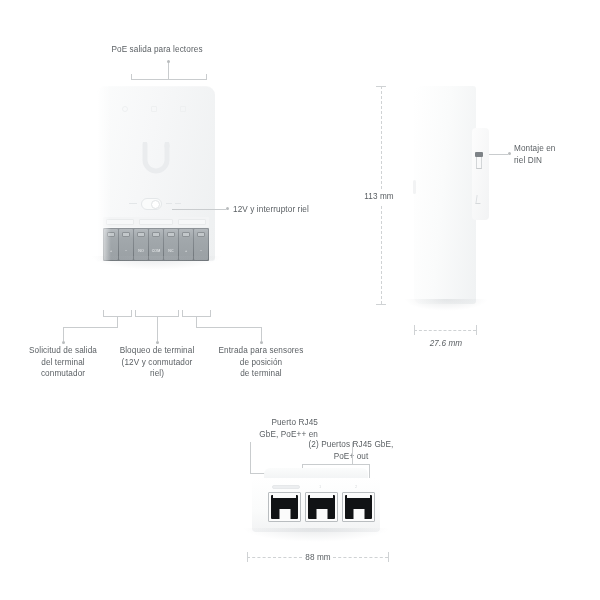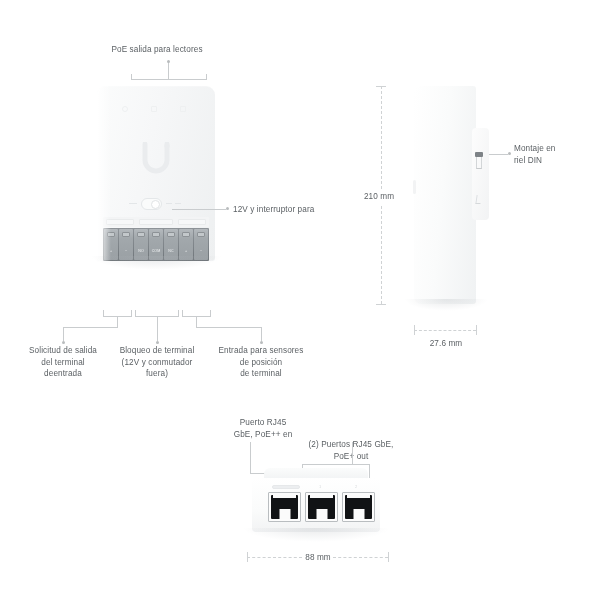--- a/index.html
+++ b/index.html
@@ -342,21 +342,21 @@
           <span class="screw"></span>
           <span class="pin-lbl">−</span>
         </div>
       </div>
     </div>
 
     <div id="front-shadow"></div>
 
     <div class="ln-h" style="left:172px; top:209px; width:54px;"></div>
     <div class="arrow-dot" style="left:226px; top:207px;"></div>
-    <div class="lbl l" style="left:233px; top:204px; width:120px;">12V y interruptor para</div>
+    <div class="lbl l" style="left:233px; top:204px; width:120px;">12V y interruptor riel</div>
 
     <div>
 
       <div class="ln-h" style="left:103px; top:316px; width:29px;"></div>
       <div class="tick-v" style="left:103px; top:310px; height:7px;"></div>
       <div class="tick-v" style="left:131px; top:310px; height:7px;"></div>
 
       <div class="ln-h" style="left:135px; top:316px; width:44px;"></div>
       <div class="tick-v" style="left:135px; top:310px; height:7px;"></div>
       <div class="tick-v" style="left:178px; top:310px; height:7px;"></div>
@@ -374,24 +374,24 @@
     <div class="ln-v" style="left:157px; top:316px; height:25px;"></div>
     <div class="arrow-dot" style="left:156px; top:341px;"></div>
 
     <div class="ln-v" style="left:196px; top:316px; height:11px;"></div>
     <div class="ln-h" style="left:196px; top:327px; width:66px;"></div>
     <div class="ln-v" style="left:261px; top:327px; height:14px;"></div>
     <div class="arrow-dot" style="left:260px; top:341px;"></div>
 
     <div class="lbl c" style="left:13px; top:345px; width:100px;">Solicitud de salida
 del terminal
-deentrada</div>
+conmutador</div>
     <div class="lbl c" style="left:107px; top:345px; width:100px;">Bloqueo de terminal
 (12V y conmutador
-fuera)</div>
+riel)</div>
     <div class="lbl c" style="left:211px; top:345px; width:100px;">Entrada para sensores
 de posición
 de terminal</div>
   </div>
 
   <div>
 
     <div id="side-body"></div>
     <div id="side-notch"></div>
 
@@ -403,31 +403,31 @@
     <div id="side-shadow"></div>
 
     <div class="ln-h" style="left:489px; top:154px; width:19px;"></div>
     <div class="arrow-dot" style="left:508px; top:152px;"></div>
     <div class="lbl l" style="left:514px; top:143px; width:80px;">Montaje en
 riel DIN</div>
 
     <div class="ln-v dash" style="left:381px; top:86px; height:218px;"></div>
     <div class="tick-h" style="left:376px; top:86px; width:10px; background:#cfd2d4;"></div>
     <div class="tick-h" style="left:376px; top:304px; width:10px; background:#cfd2d4;"></div>
-    <div class="lbl c" style="left:350px; top:189px; width:58px; background:#ffffff; padding:2px 0;">210 mm</div>
+    <div class="lbl c" style="left:350px; top:189px; width:58px; background:#ffffff; padding:2px 0;">113 mm</div>
 
     <div class="ln-h dash" style="left:414px; top:330px; width:62px;"></div>
     <div class="tick-v" style="left:414px; top:325px; height:10px; background:#cfd2d4;"></div>
     <div class="tick-v" style="left:476px; top:325px; height:10px; background:#cfd2d4;"></div>
-    <div class="lbl c" style="left:415px; top:338px; width:62px;">27.6 mm</div>
+    <div class="lbl c" style="left:415px; top:338px; width:62px;font-style:italic;">27.6 mm</div>
   </div>
 
   <div>
 
-    <div class="lbl c" style="left:208px; top:417px; width:110px;">Puerto RJ45
+    <div class="lbl c" style="left:208px; top:417px; width:110px;text-align:right;">Puerto RJ45
 GbE, PoE++ en</div>
     <div class="lbl c" style="left:288px; top:439px; width:126px;">(2) Puertos RJ45 GbE,
 PoE+ out</div>
 
     <div class="ln-v" style="left:250px; top:442px; height:31px;"></div>
     <div class="ln-h" style="left:250px; top:473px; width:35px;"></div>
     <div class="ln-v" style="left:285px; top:473px; height:13px;"></div>
 
     <div class="ln-v" style="left:352px; top:442px; height:22px;"></div>
     <div class="ln-h" style="left:302px; top:464px; width:68px;"></div>

